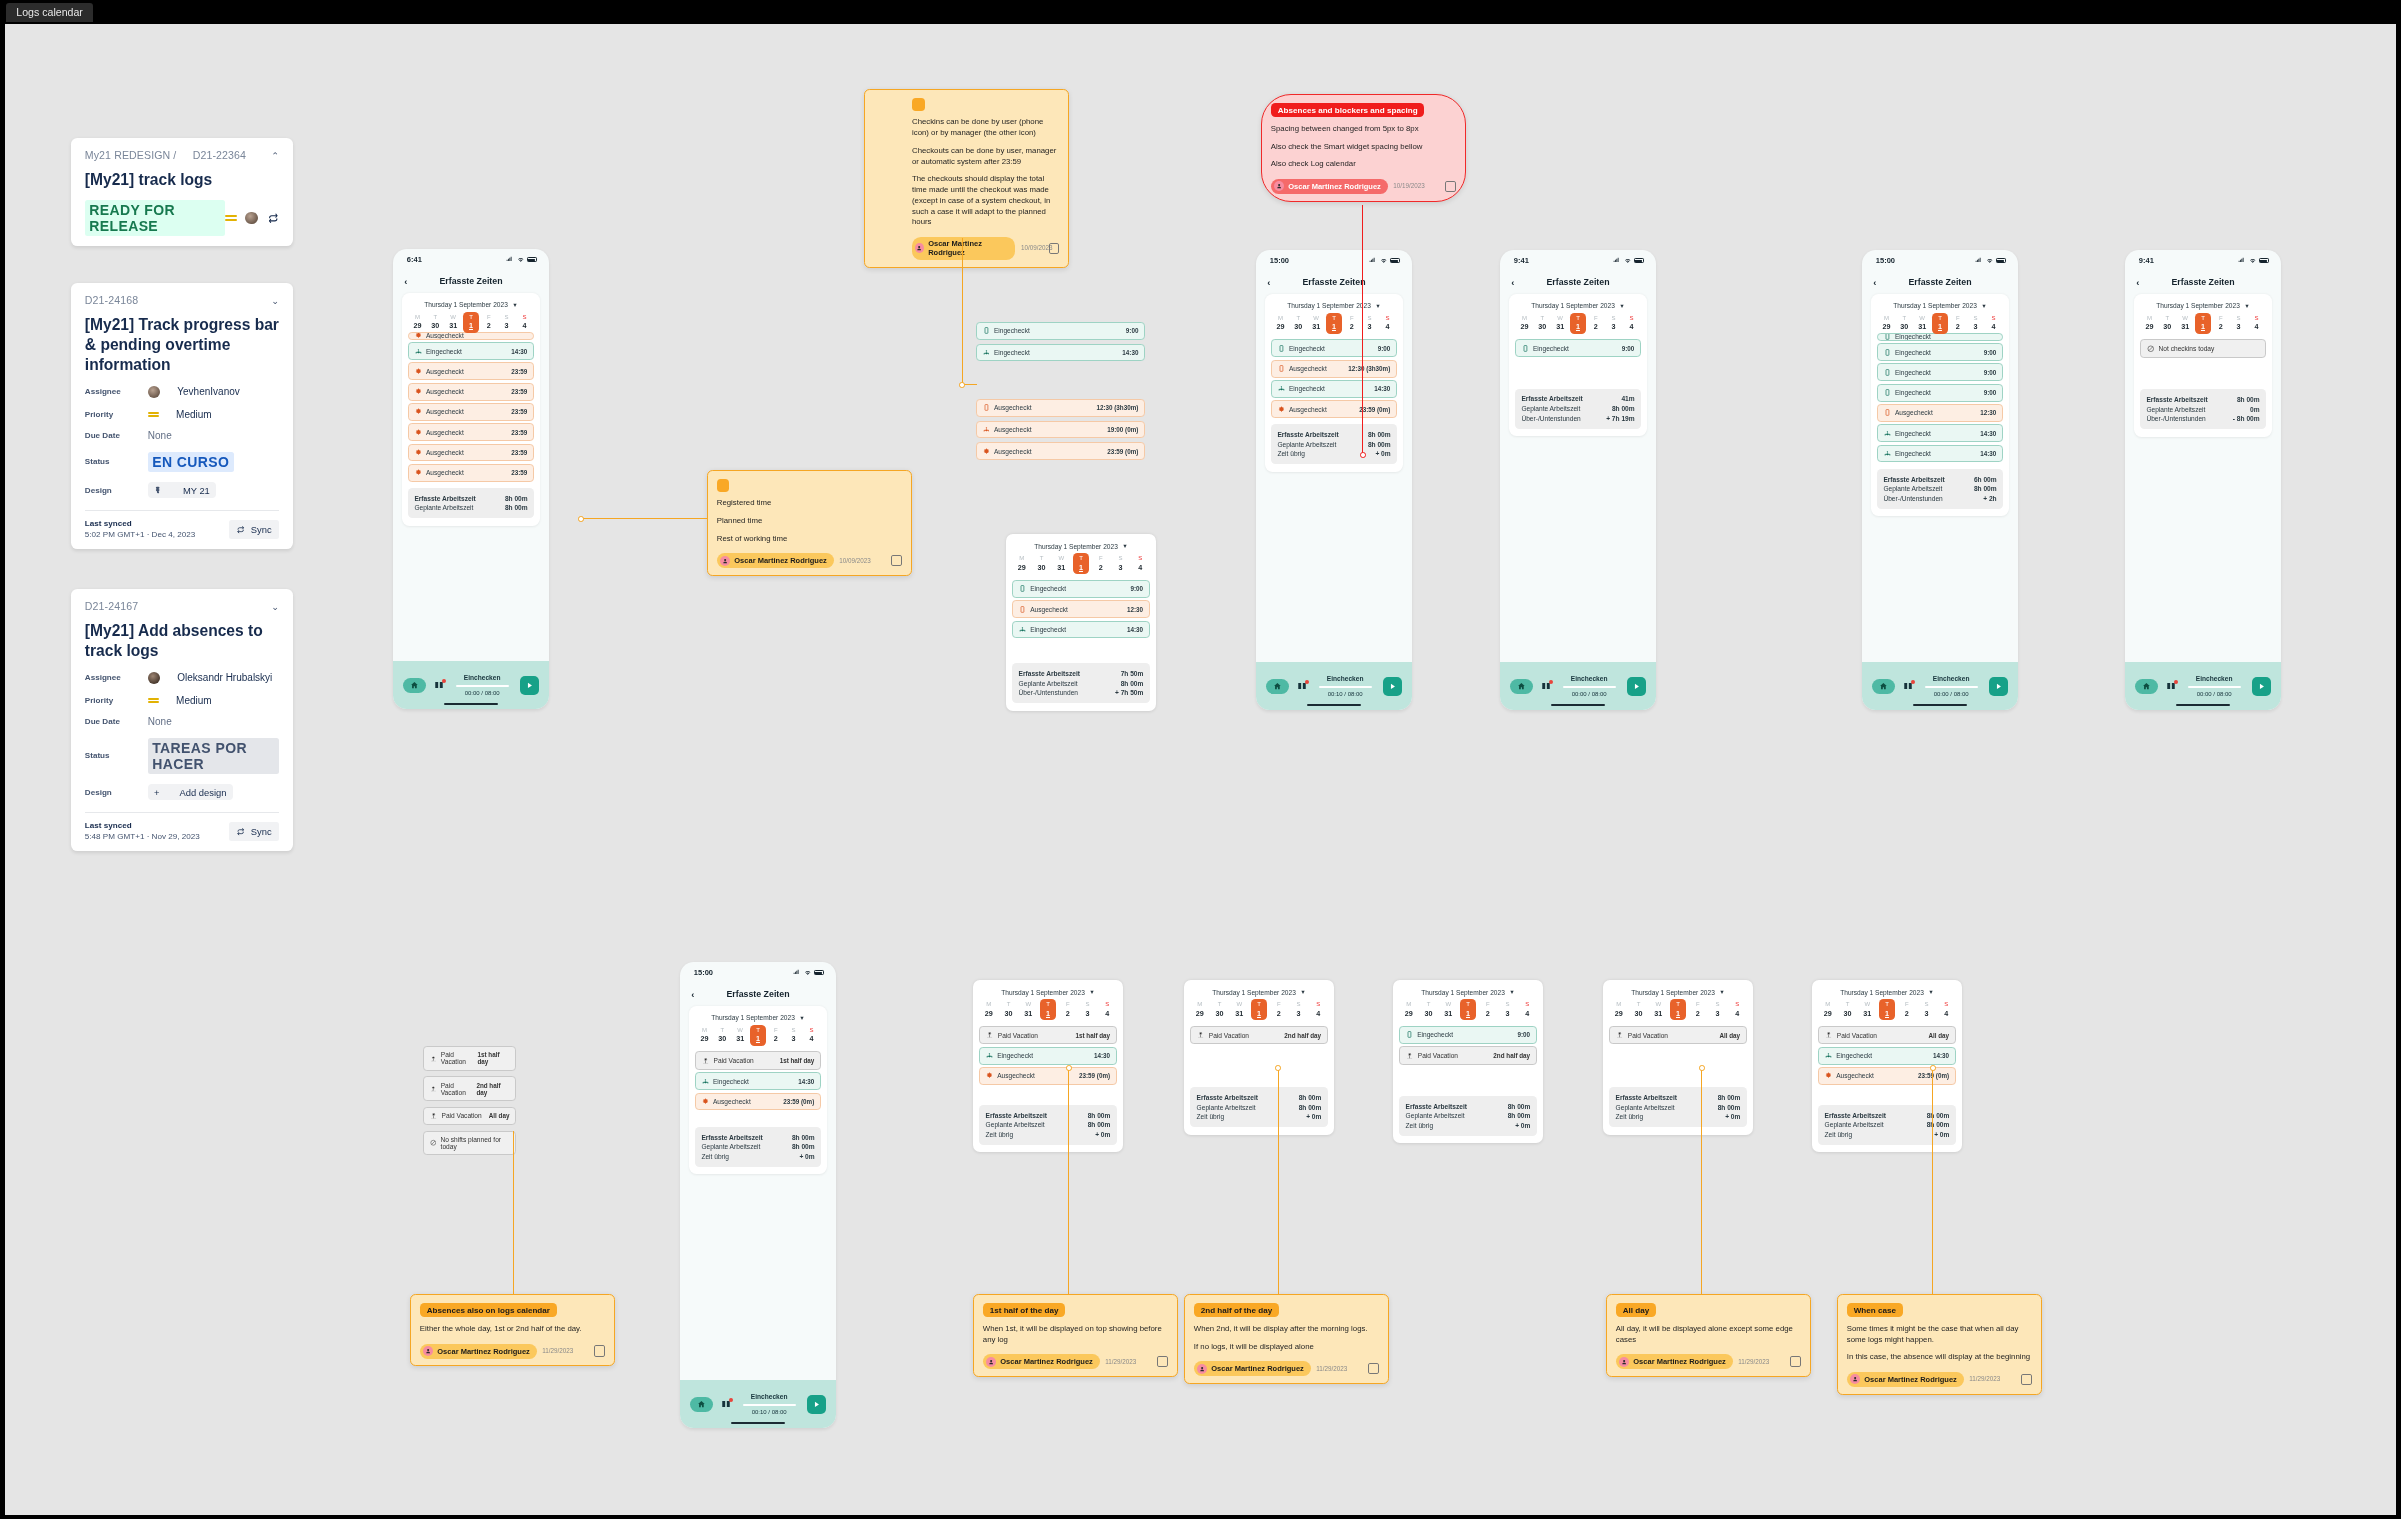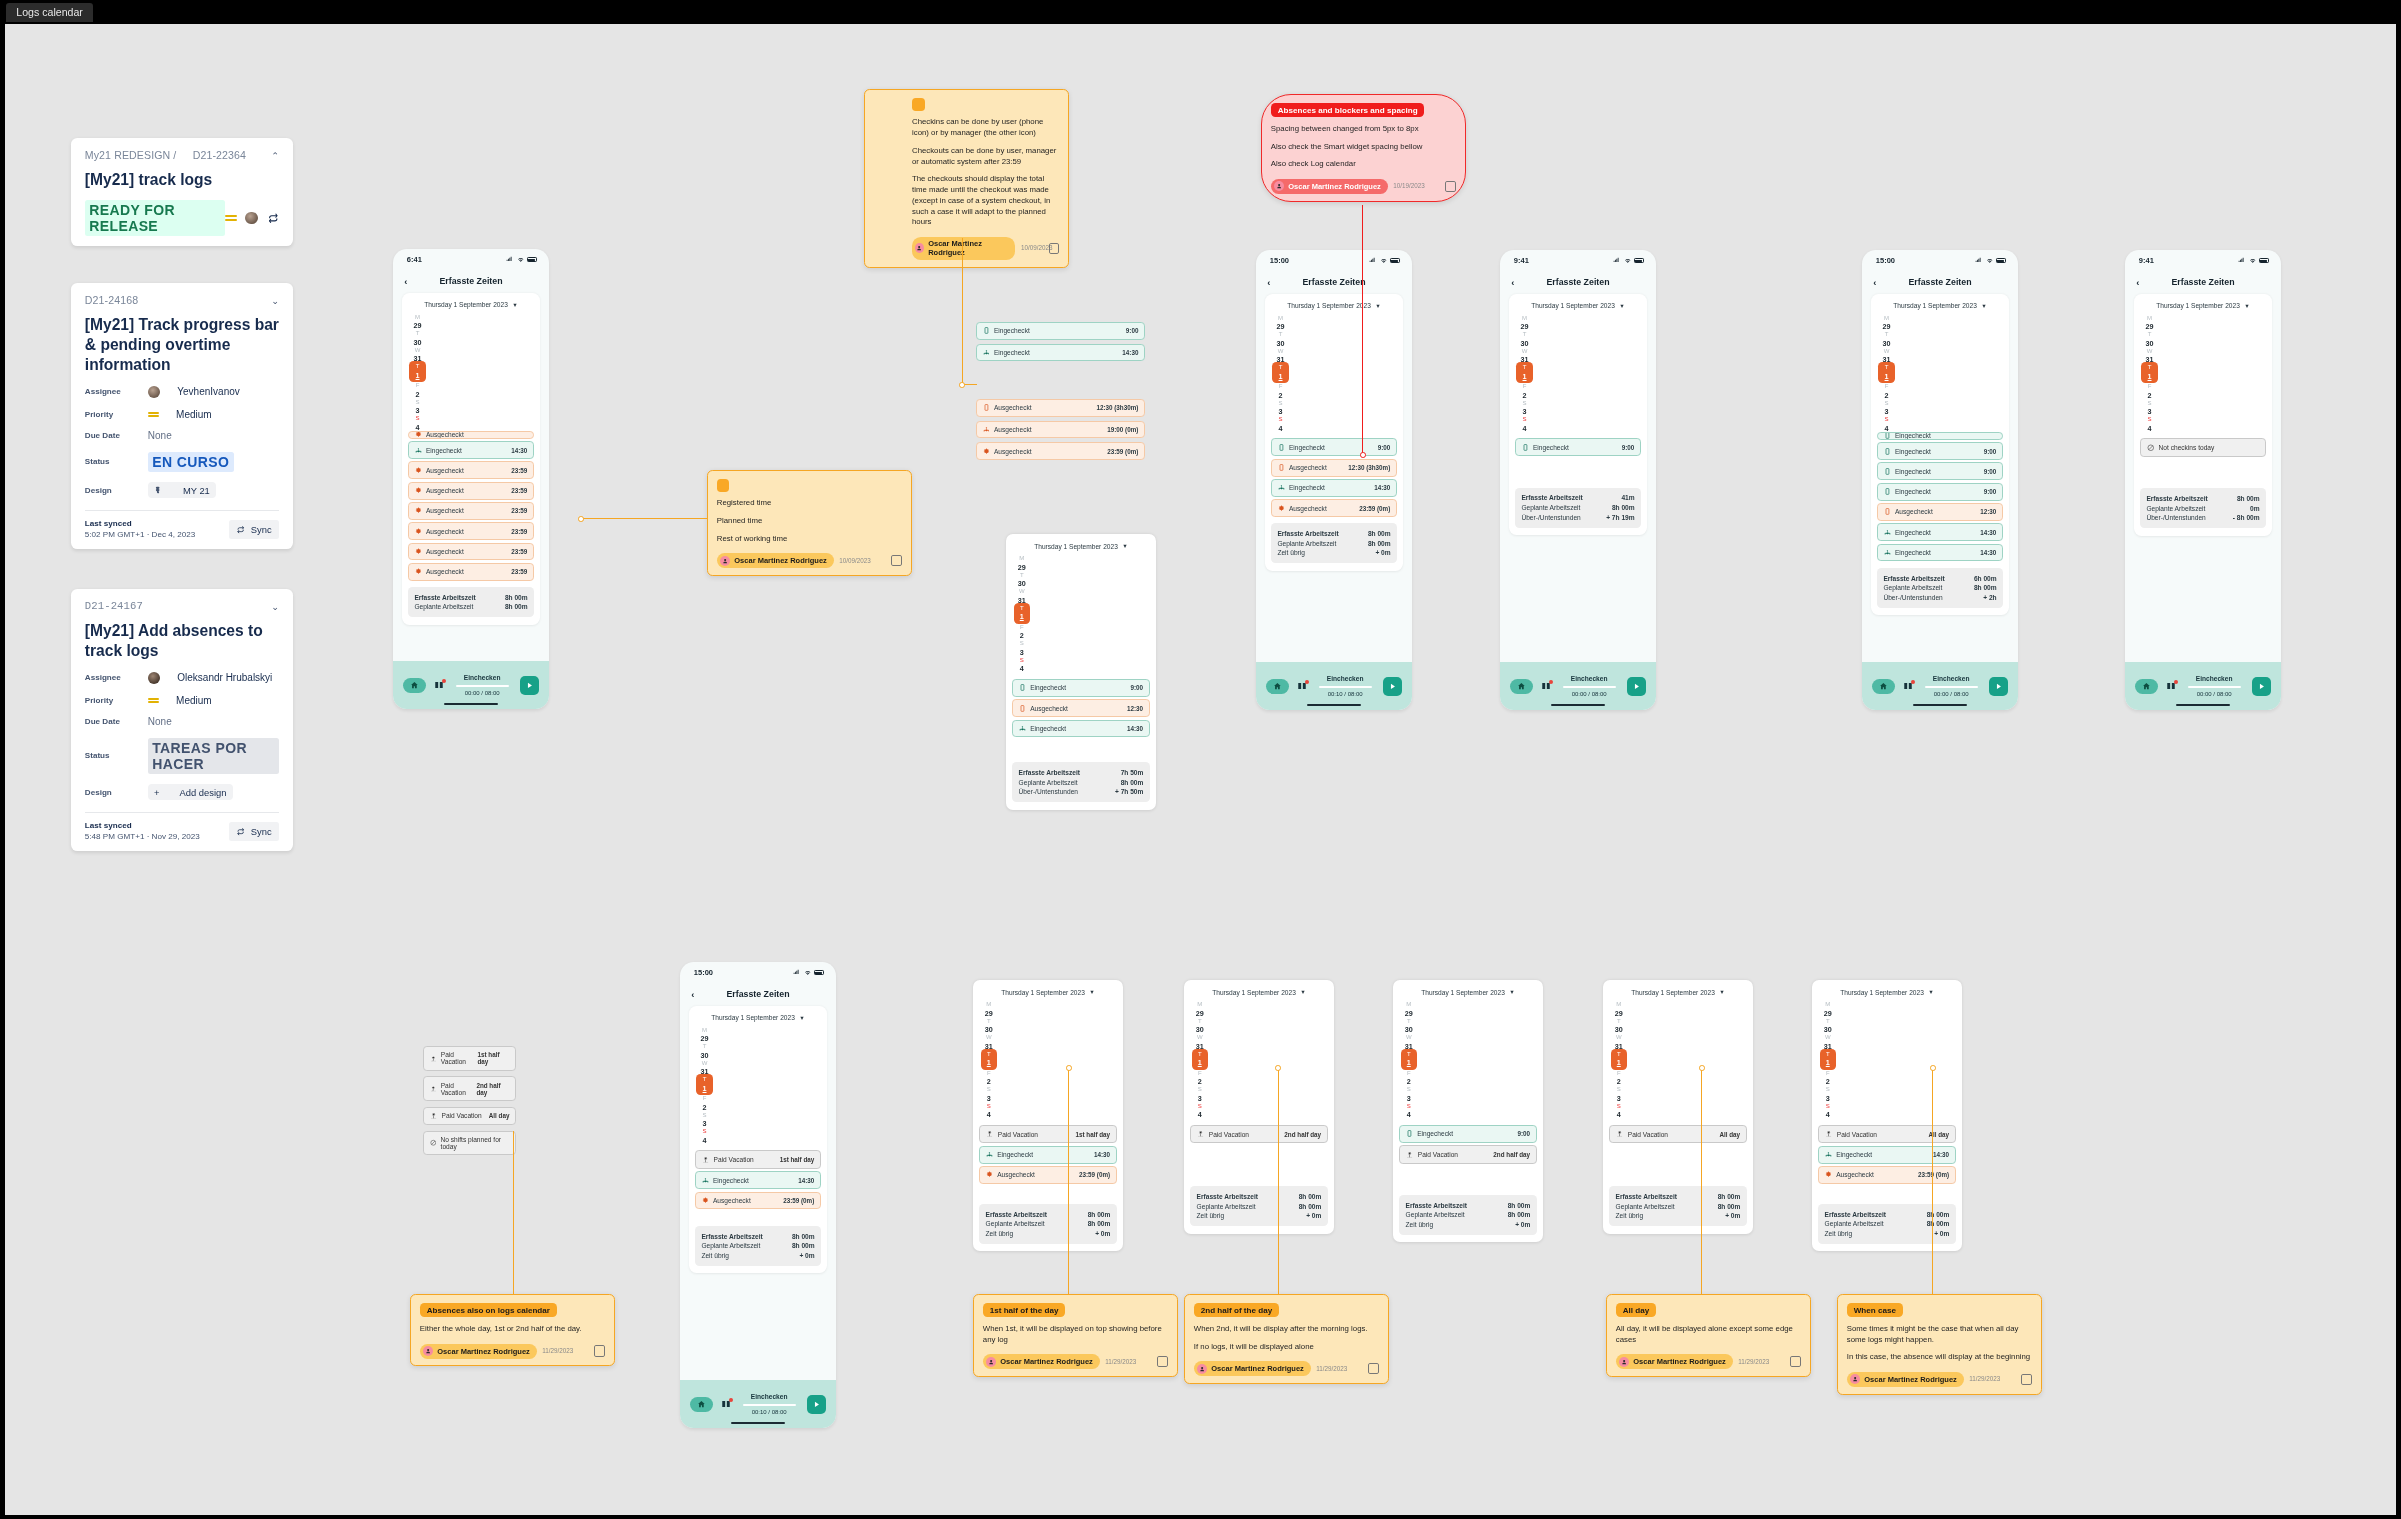--- a/index.html
+++ b/index.html
@@ -99,21 +99,21 @@
   
   .log-card {
     background:#fff; border-radius:7.5px; padding:6.9px 6.3px 7.5px 6.3px;
     box-shadow:0 0.6px 2.5px rgba(0,0,0,.07);
   }
   .lc-datehdr {
     display:flex; align-items:center; justify-content:center; gap:4.4px;
     font-size:6.6px; color:#2b3a42; padding:1.9px 0 5.6px 0;
   }
   .lc-datehdr .chev { font-size:5.6px; color:#2b3a42; }
-  .week { display:flex; justify-content:space-between; padding:0 1.3px 5.6px 1.3px;flex-direction:column; }
+  .week { display:flex; justify-content:space-between; padding:0 1.3px 5.6px 1.3px; }
   .wd { width:16.3px; text-align:center; }
   .wd .dow { font-size:6px; color:#b4bcc1; line-height:1.25; }
   .wd .num { font-size:7.2px; color:#222c33; font-weight:700; line-height:1.25; }
   .wd.sun .dow { color:#e33; }
   .wd.sun .num { color:#222c33; }
   .wd.sel {
     background:#e8622a; border-radius:4.4px; padding:1.9px 0 2.5px 0; margin-top:-1.9px;
   }
   .wd.sel .dow, .wd.sel .num { color:#fff; }
   .wd.sel .num { text-decoration:underline; }
@@ -274,21 +274,21 @@
           <svg viewBox="0 0 24 24" width="9.4" height="9.4">
             <path d="M17 4l2 3-2 3M7 20l-2-3 2-3" fill="none" stroke="#172b4d" stroke-width="2" stroke-linecap="round" stroke-linejoin="round"></path>
             <path d="M19 7H9a4 4 0 00-4 4M5 17h10a4 4 0 004-4" fill="none" stroke="#172b4d" stroke-width="2" stroke-linecap="round" stroke-linejoin="round"></path>
           </svg>
           <span>Sync</span>
         </div>
       </div>
     </div>
     <div class="jira-card" style="left: 66px; top: 565px; width: 222px;">
       <div class="jc-head">
-        <div style="display: flex; gap: 16.3px; font-family: Liberation Mono, monospace;">
+        <div style="display: flex; gap: 16.3px;">
           <span class="jc-key">D21-24167</span>
         </div>
         <span class="jc-chev">⌄</span>
       </div>
       <div class="jc-title">[My21] Add absences to track logs</div>
       <div class="jc-row">
         <span class="jc-lbl">Assignee</span>
         <span class="jc-val">
           <span class="jc-avatar b"></span>
           <span>Oleksandr Hrubalskyi</span>

